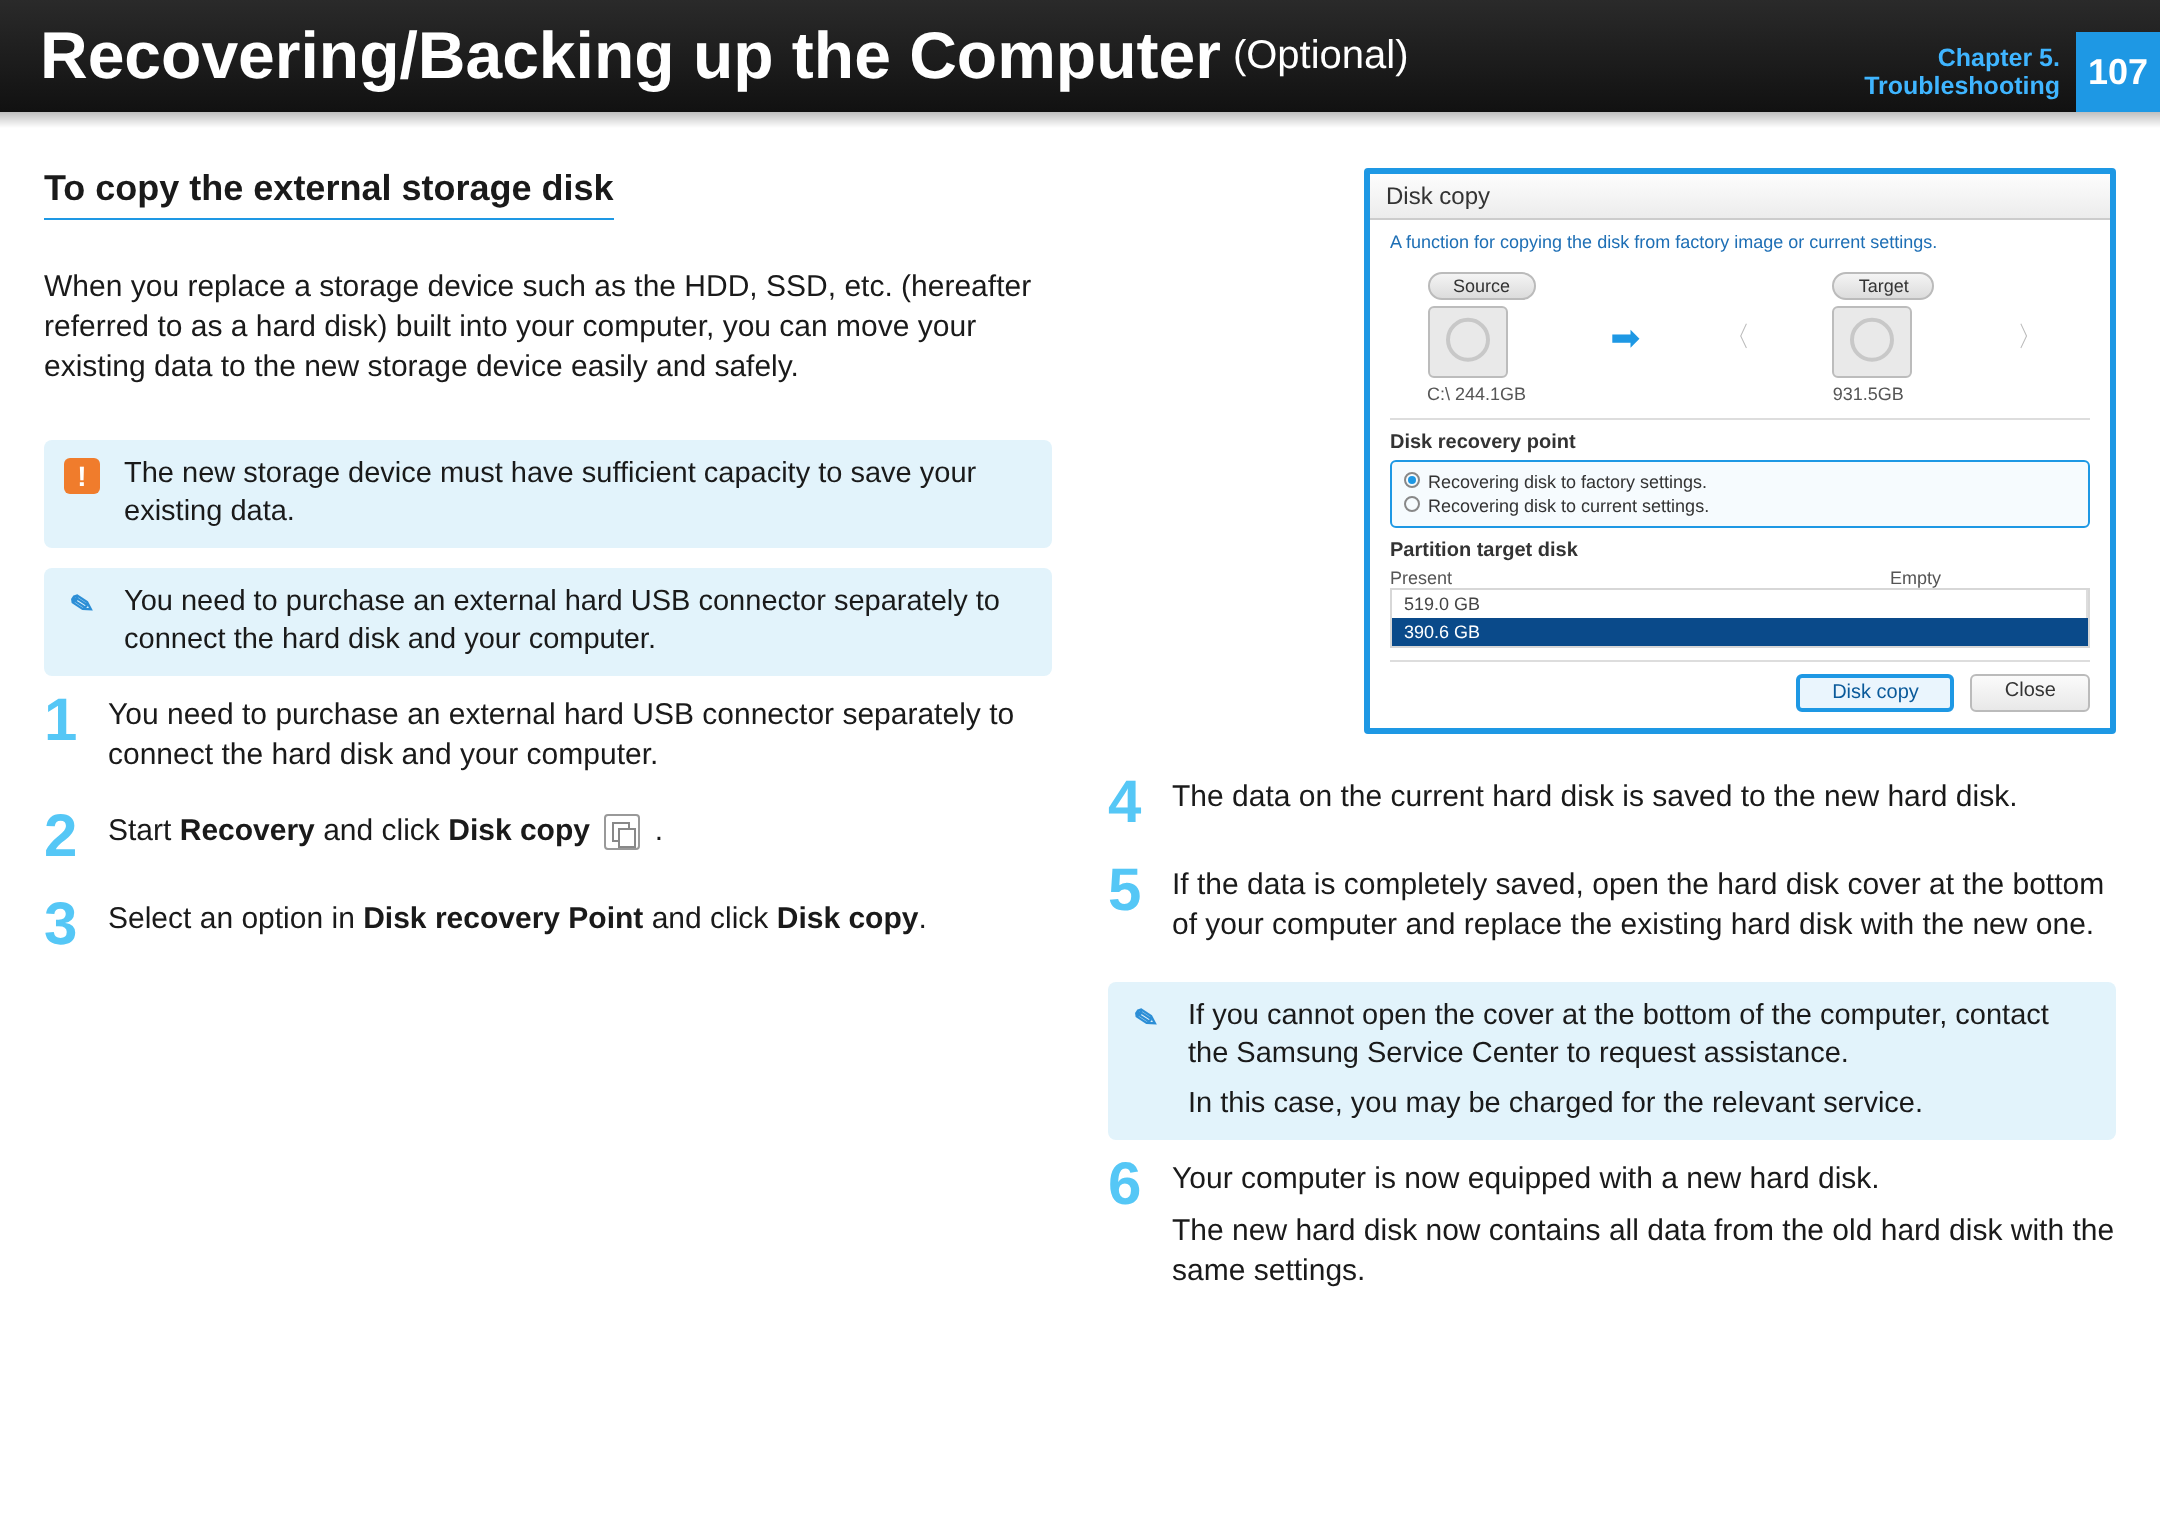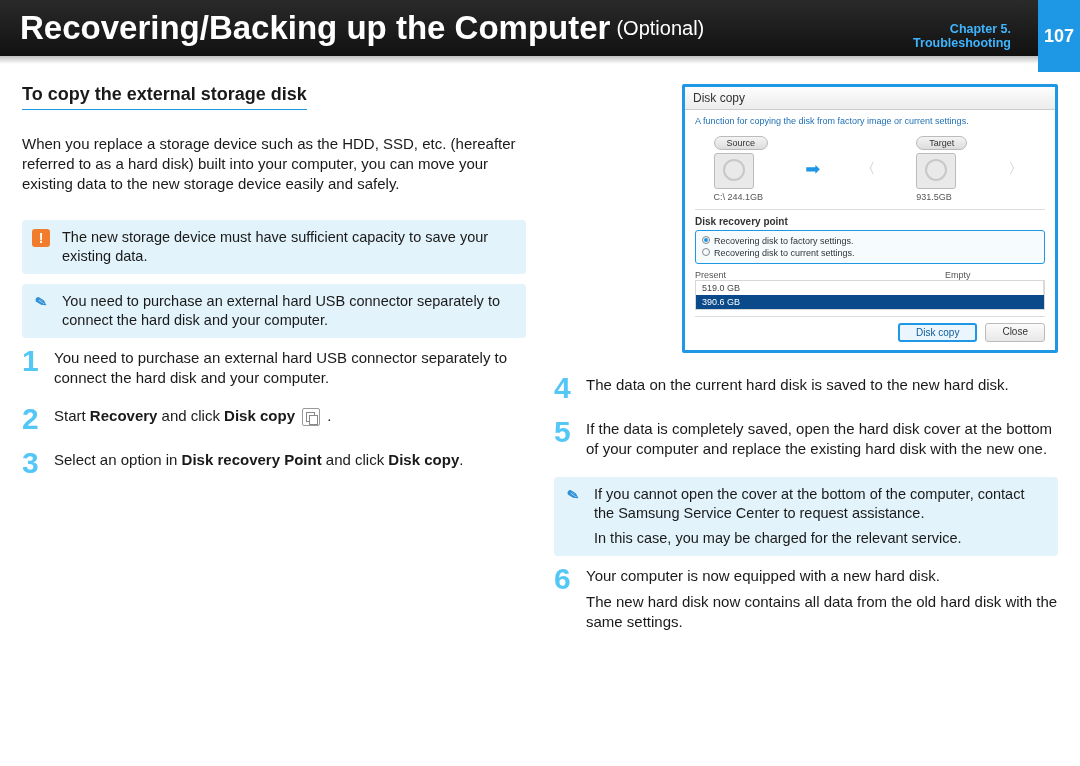--- a/index.html
+++ b/index.html
@@ -35,25 +35,24 @@
     font-size: 12.5px;
     font-weight: 700;
     line-height: 14px;
     padding-right: 8px;
   }
   .page-badge {
     background: #1e98e4;
     color: #fff;
     font-weight: 700;
     font-size: 18px;
-    width: 42px; height: 72px;
+    width: 42px; height: 40px;
     display: flex;
     align-items: center;
     justify-content: center;
-    margin-left: 19px;
   }
   .header-shadow {
     height: 8px;
     background: linear-gradient(to bottom, rgba(0,0,0,.25), rgba(0,0,0,0));
   }
 
   .content {
     display: flex;
     padding: 20px 22px 0 22px;
     gap: 28px;
@@ -307,20 +306,21 @@
           <div class="scr-opt">
             <span class="radio sel"></span>
             <span>Recovering disk to factory settings.</span>
           </div>
           <div class="scr-opt">
             <span class="radio"></span>
             <span>Recovering disk to current settings.</span>
           </div>
         </div>
 
+        <div class="scr-section-label">Partition target disk</div>
         <div class="part-head">
           <span>Present</span>
           <span>Empty</span>
         </div>
         <div class="part-row">
           <div class="seg">519.0 GB</div>
           <div class="seg">390.6 GB</div>
         </div>
 
         <div class="scr-btns">

